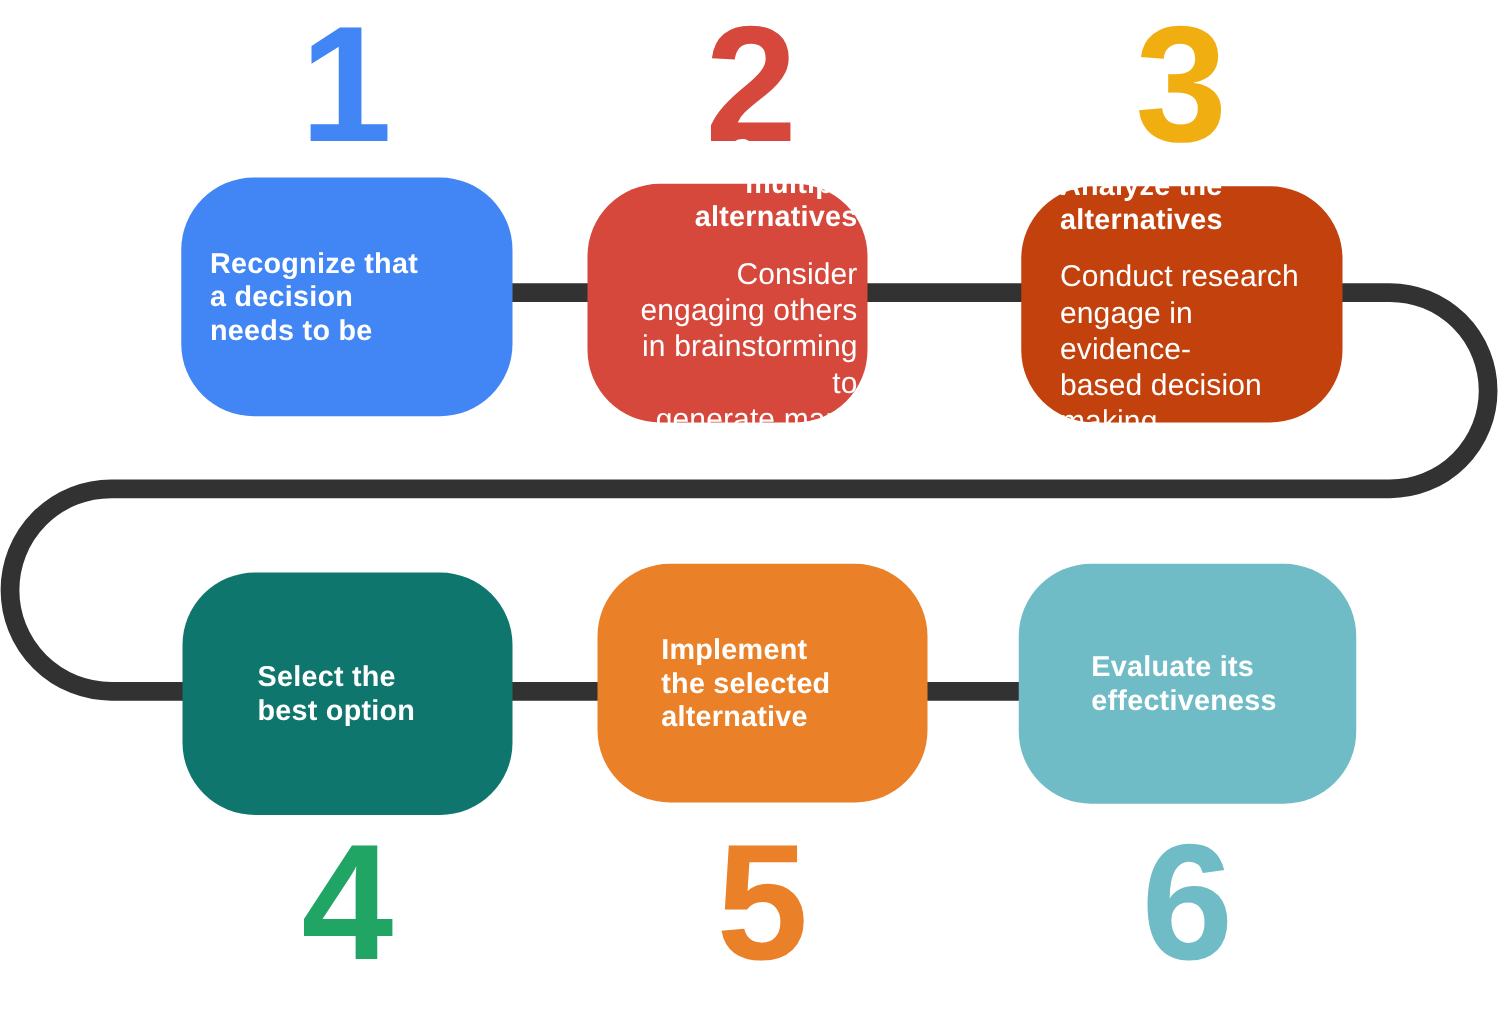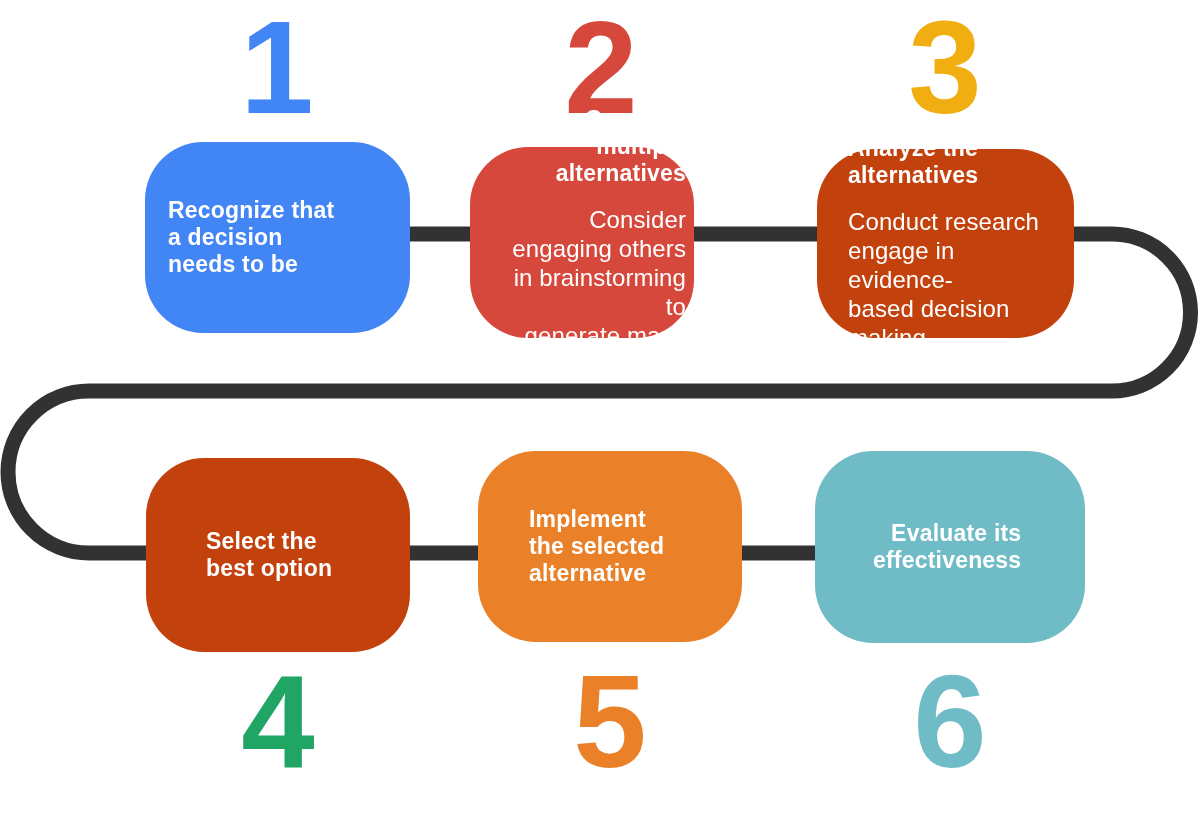--- a/index.html
+++ b/index.html
@@ -55,21 +55,21 @@
     font-weight: bold;
     line-height: 1;
     transform: translateX(-50%);
   }
   
   .box-1 { left: 145px; top: 142px; width: 265px; height: 191px; padding-left: 23px; padding-right: 14px; justify-content: center; }
   .box-2 { left: 470px; top: 147px; width: 224px; height: 191px; padding-left: 22px; padding-right: 8px; text-align: right;  }
   .box-3 { left: 817px; top: 149px; width: 257px; height: 189px; padding-left: 31px; padding-right: 8px;  }
   .box-4 { left: 146px; top: 458px; width: 264px; height: 194px; padding-left: 60px; padding-right: 10px; }
   .box-5 { left: 478px; top: 451px; width: 264px; height: 191px; padding-left: 51px; padding-right: 24px; }
-  .box-6 { left: 815px; top: 451px; width: 270px; height: 192px; padding-left: 58px; padding-right: 10px; text-align: right; }
+  .box-6 { left: 815px; top: 451px; width: 270px; height: 192px; padding-left: 58px; padding-right: 10px; }
   .num-1 { left: 277px; top: 2px;   }
   .num-2 { left: 601px; top: 2px;   }
   .num-3 { left: 945px; top: 2px;   }
   .num-4 { left: 278px; top: 656px; }
   .num-5 { left: 610px; top: 656px; }
   .num-6 { left: 950px; top: 656px; }
 </style>
 </head>
 <body>
 
@@ -102,21 +102,21 @@
   </div>
 
   <div class="step-box box-3" style="background-color: #c2410c;">
     <div class="step-heading">Analyze the
 alternatives</div>
     <div class="step-body">Conduct research
 engage in evidence-
 based decision making</div>
   </div>
 
-  <div class="step-box box-4" style="background-color: #c2410c;">
+  <div class="step-box box-4" style="background-color: #0f766e;">
     <div class="step-heading">Select the
 best option</div>
 
   </div>
 
   <div class="step-box box-5" style="background-color: rgb(234, 129, 40);">
     <div class="step-heading">Implement
 the selected
 alternative</div>
 

